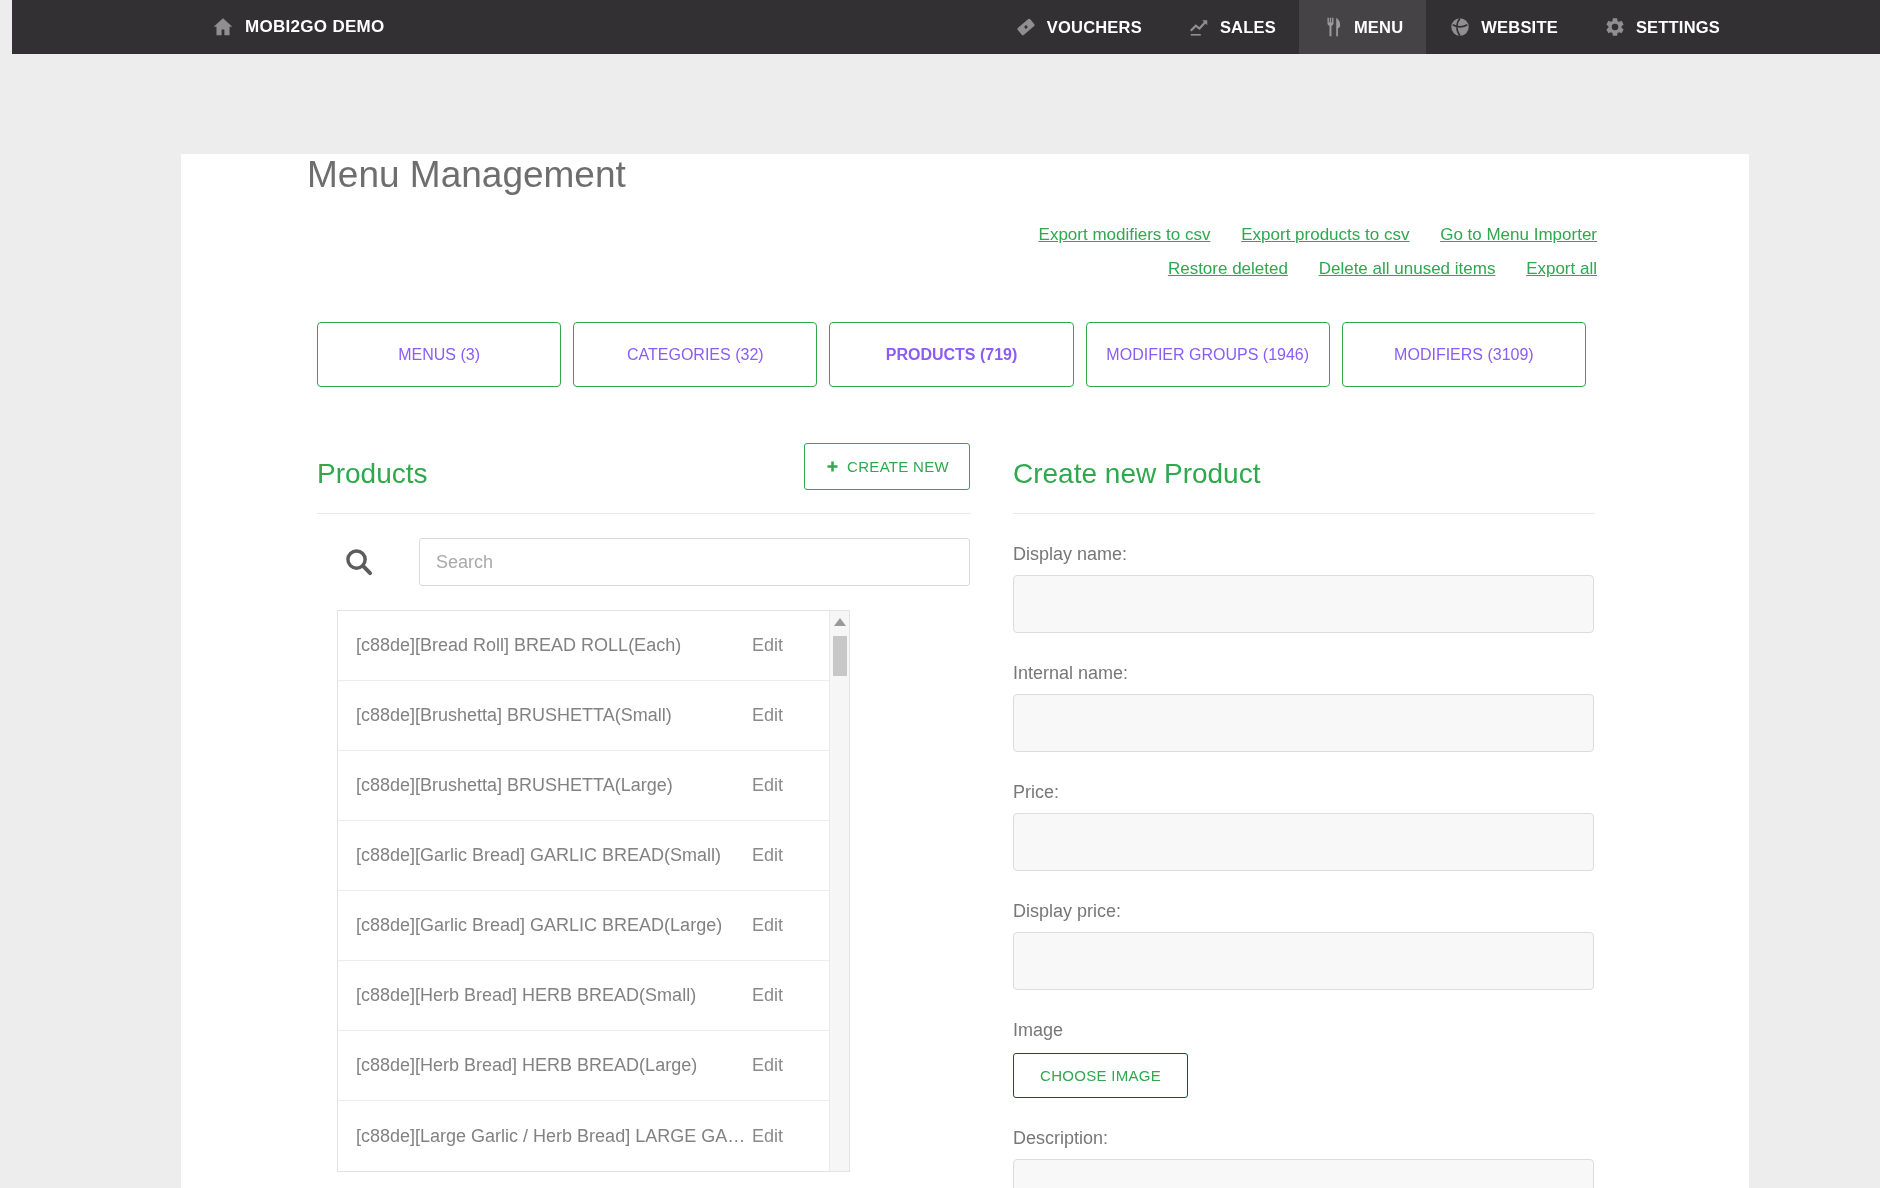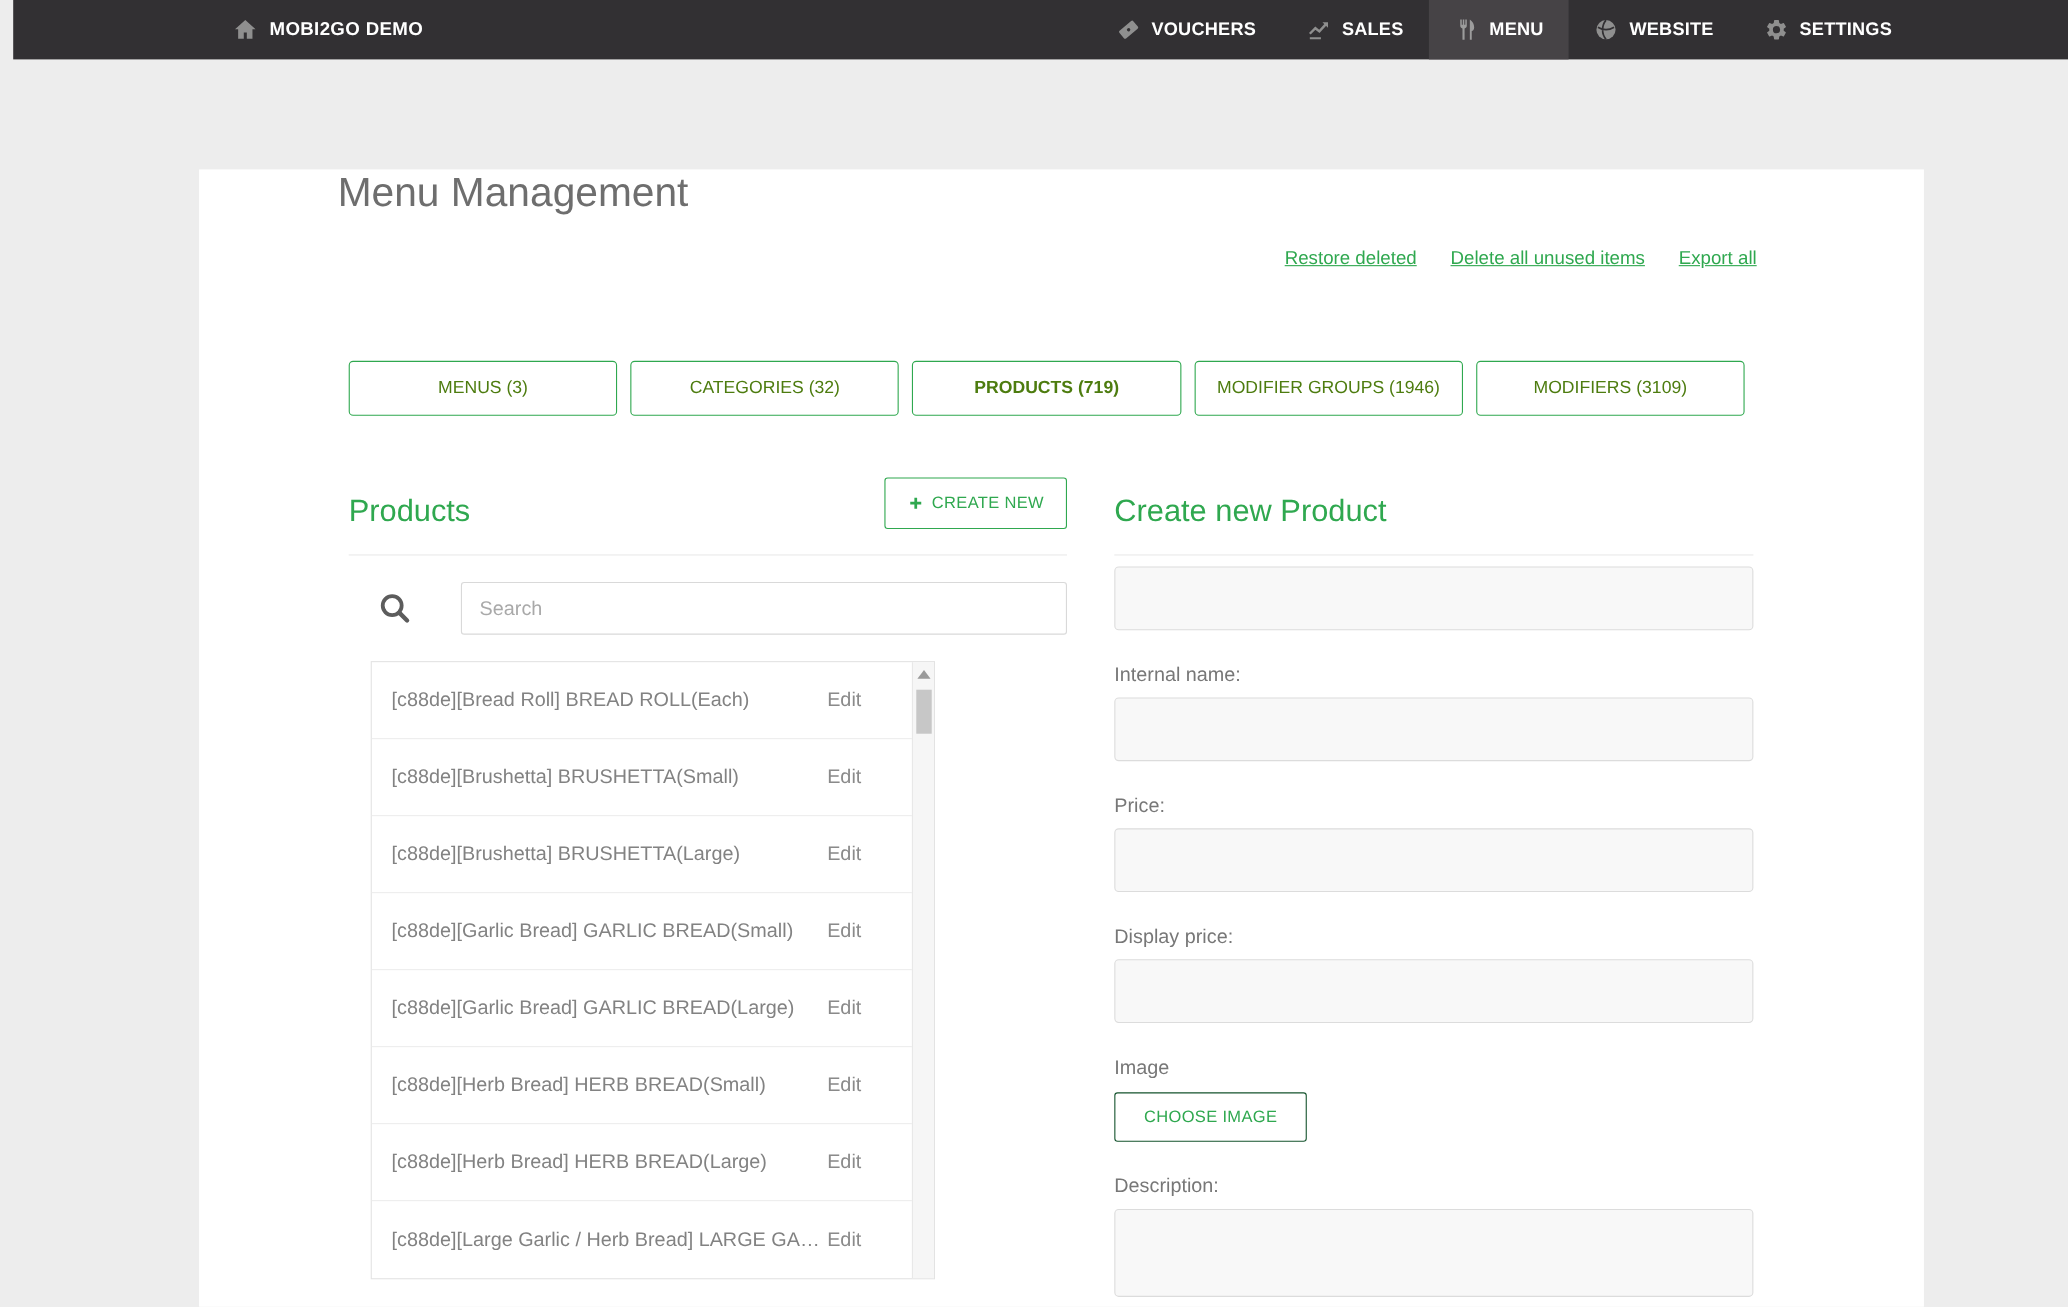--- a/index.html
+++ b/index.html
@@ -19,23 +19,23 @@
   .nav-icon svg { width:100%; height:100%; }
 
   
   .card { margin:57px 0 0 181px; width:1568px; background:#fff; height:1200px; }
   .page-title { margin:100px 0 0 126px; font-size:37px; color:#6e6e6e; font-weight:400; }
 
   .links { margin:22px 152px 0 0; text-align:right; font-size:17px; line-height:34px; }
   .links a { color:#2fa84f; text-decoration:underline; margin-left:26px; cursor:pointer; }
 
   .tabs { display:flex; gap:12px; margin:36px 163px 0 136px; }
-  .tab { flex:1; height:50px; border:1px solid #2fa84f; border-radius:4px; background:#fff;
+  .tab { flex:1; height:65px; border:1px solid #2fa84f; border-radius:4px; background:#fff;
          display:flex; align-items:center; justify-content:center; font-size:16px;
-         color:#4d7c0f; cursor:pointer;margin-top:40px; }
+         color:#8b5cf6; cursor:pointer; }
   .tab.active { font-weight:bold; }
 
   .panels { display:flex; gap:43px; margin:56px 0 0 136px; }
   .left-col { width:653px; }
   .right-col { width:581px; }
   .panel-head { height:47px; display:flex; align-items:flex-end; justify-content:space-between; }
   .panel-title { font-size:28px; color:#2fa84f; font-weight:400; }
   .hr { border-top:1px solid #e9e9e9; margin-top:23px; }
 
   .create-btn { height:47px; padding:0 20px; border:1px solid #2fa84f; border-radius:3px;
@@ -135,20 +135,25 @@
     </div>
   </div>
 </div>
 
 <div class="card">
 
   <h1 class="page-title">Menu Management</h1>
 
   <div class="links">
     <div>
+      <a>Export modifiers to csv</a>
+      <a>Export products to csv</a>
+      <a>Go to Menu Importer</a>
+    </div>
+    <div>
       <a>Restore deleted</a>
       <a>Delete all unused items</a>
       <a>Export all</a>
     </div>
   </div>
 
   <div class="tabs">
     <div class="tab">MENUS (3)</div>
     <div class="tab">CATEGORIES (32)</div>
     <div class="tab active">PRODUCTS (719)</div>
@@ -223,20 +228,21 @@
         </div>
       </div>
     </div>
 
     <div class="right-col">
       <div class="panel-head">
         <span class="panel-title">Create new Product</span>
       </div>
       <div class="hr"></div>
 
+      <div class="field-label">Display name:</div>
       <input class="field-input" type="text" style="">
 
       <div class="field-label">Internal name:</div>
       <input class="field-input" type="text" style="">
 
       <div class="field-label">Price:</div>
       <input class="field-input" type="text" style="">
 
       <div class="field-label">Display price:</div>
       <input class="field-input" type="text" style="">

